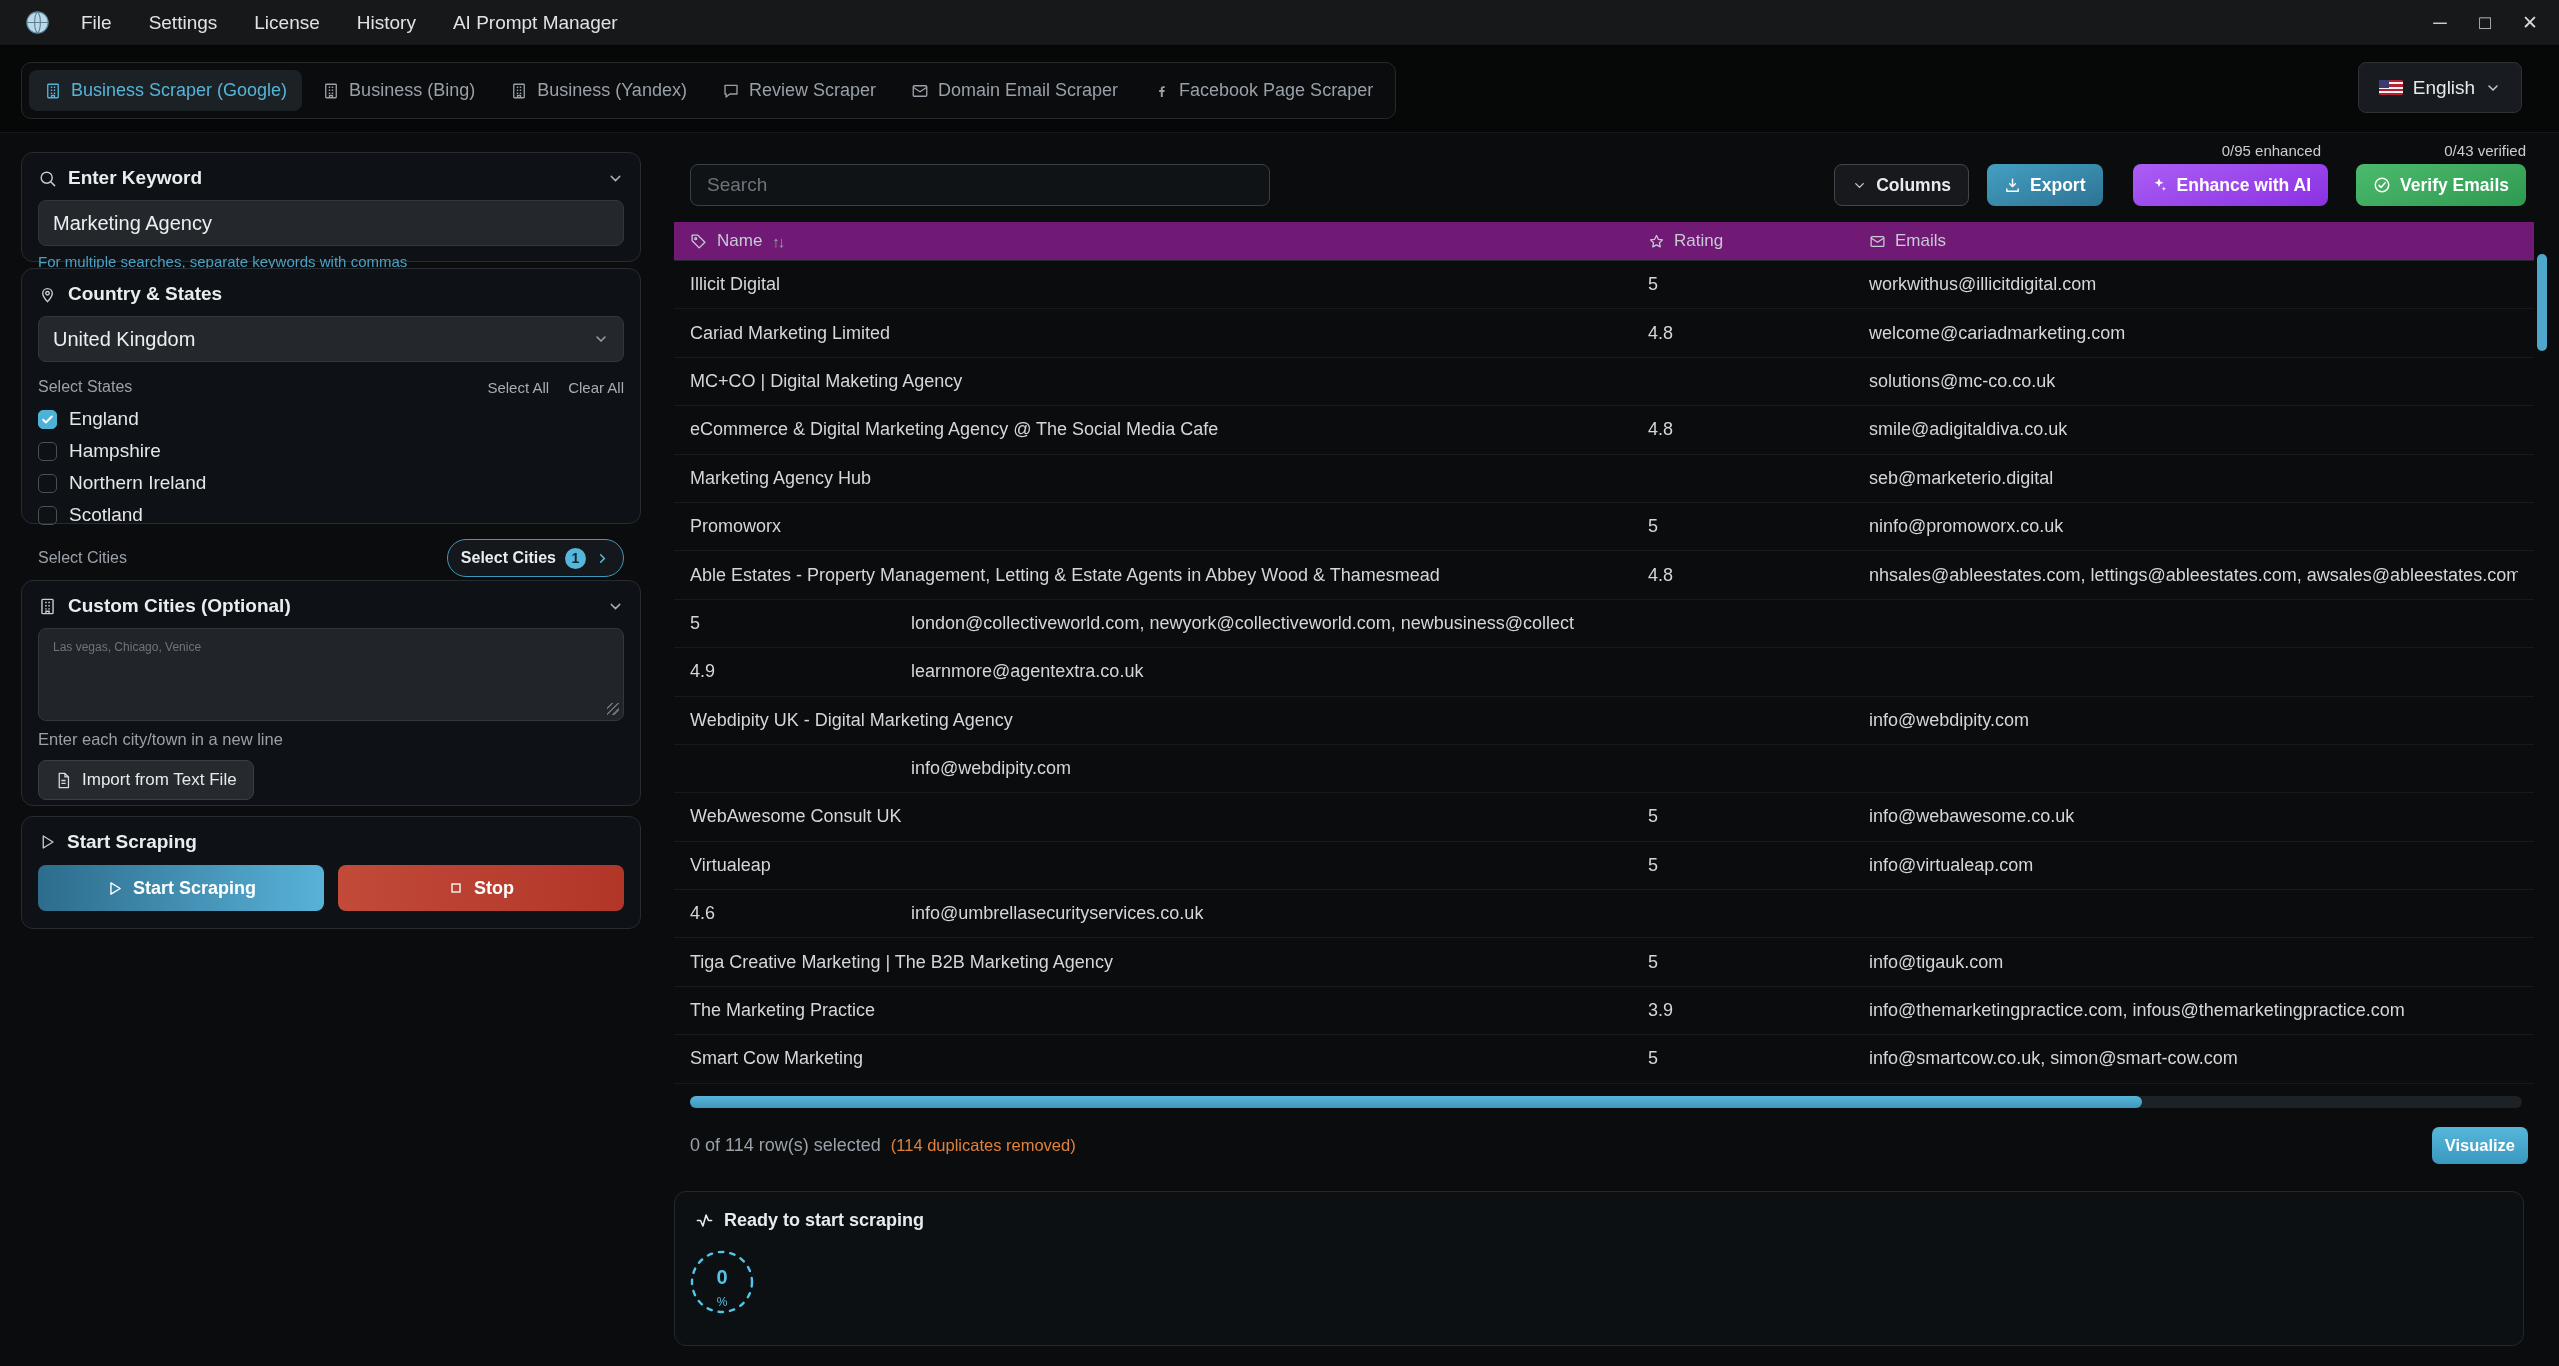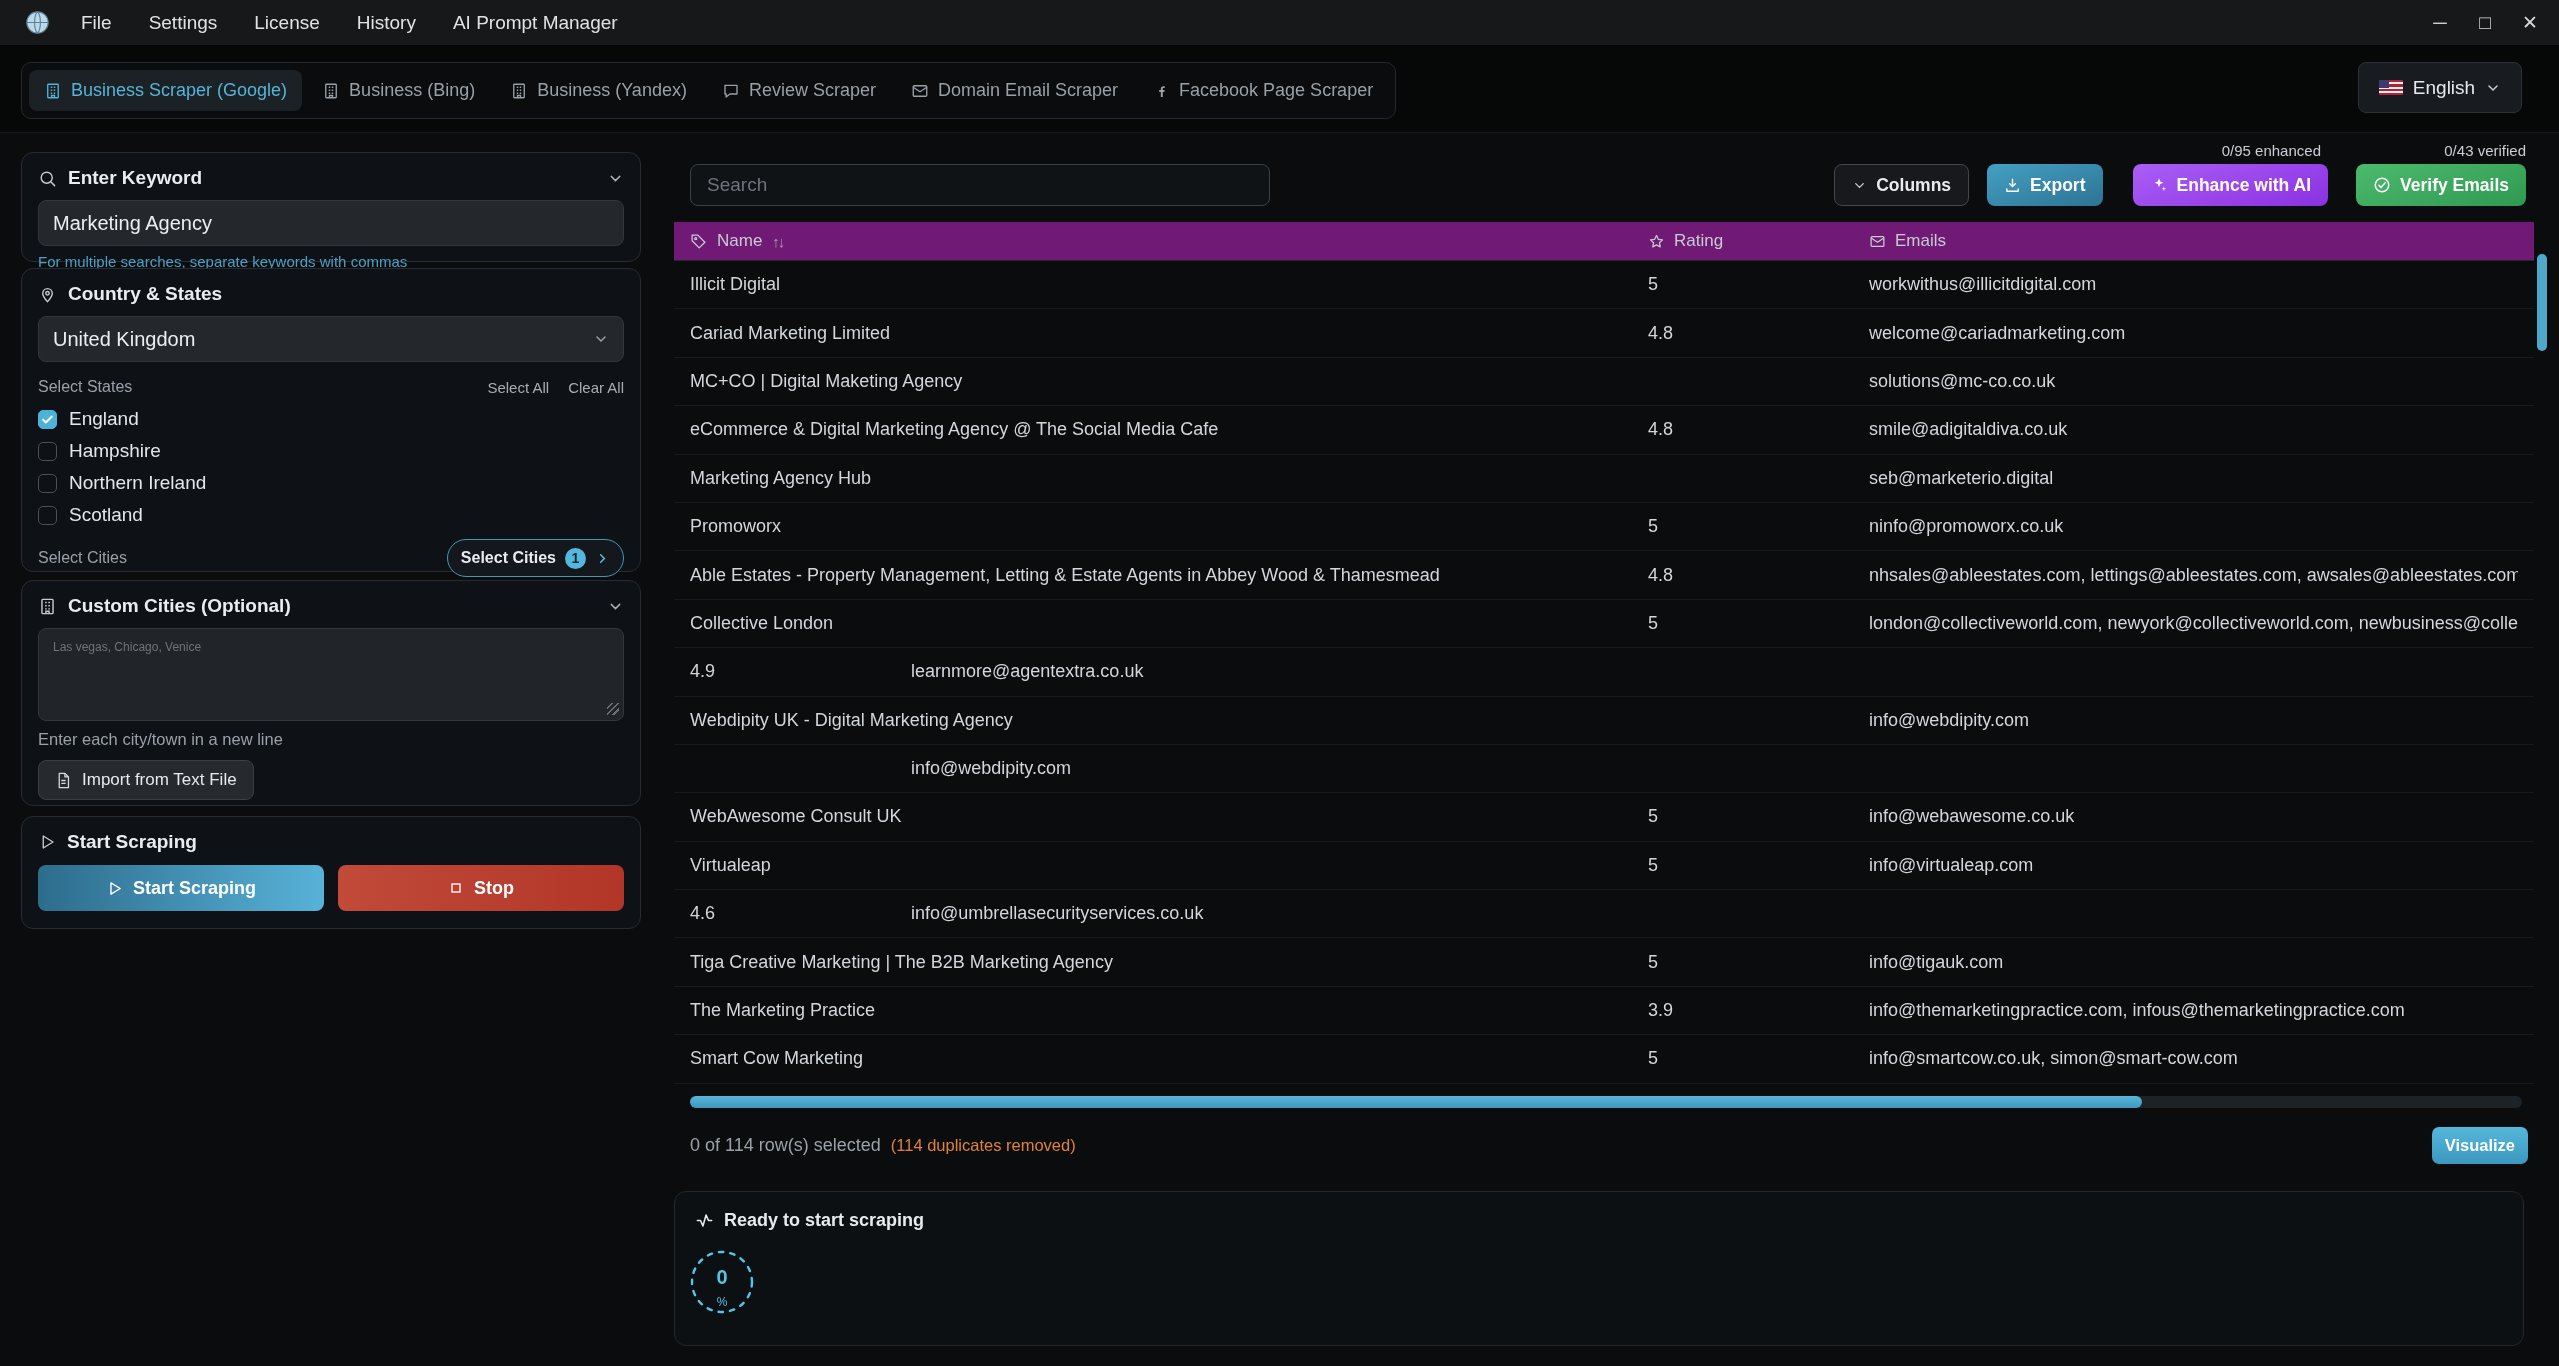--- a/index.html
+++ b/index.html
@@ -22,21 +22,21 @@
   .tabbar{position:absolute;top:62px;left:21px;display:flex;gap:5px;padding:7px;border:1px solid #25292d;border-radius:10px;background:#0a0c0d;align-items:flex-end;}
   .tab{display:flex;align-items:center;gap:9px;padding:10px 15px;font-size:18px;color:#99a0a7;border-radius:8px;white-space:nowrap;}
   .tab.active{background:#1c2125;color:#55b4d8;}
   .lang{position:absolute;top:62px;right:37px;width:164px;height:51px;background:#181b1f;border:1px solid #2d3136;border-radius:8px;display:flex;align-items:center;justify-content:center;gap:10px;font-size:19px;color:#e6e9eb;}
   .flag{width:24px;height:15px;border-radius:1px;position:relative;background:repeating-linear-gradient(180deg,#b22234 0 2.2px,#f2f2f2 2.2px 4.4px);}
   .flag::after{content:"";position:absolute;left:0;top:0;width:10px;height:8px;background:#3c3b6e;}
 
   
   .card{position:absolute;left:21px;width:620px;background:#0e1115;border:1px solid #282c31;border-radius:12px;padding:14px 16px;}
   #card-keyword{top:152px;height:110px;}
-  #card-location{top:268px;height:304px;}
+  #card-location{top:268px;height:256px;}
   #card-cities{top:580px;height:226px;}
   #card-scrape{top:816px;height:113px;}
   .card-title{display:flex;align-items:center;gap:11px;font-size:19px;font-weight:700;color:#eaedef;}
   .card-title .chev{margin-left:auto;color:#a9afb5;}
   .text-input{margin-top:11px;width:100%;height:46px;background:#24282d;border:1px solid #32373d;border-radius:8px;padding:0 14px;font-size:20px;color:#eceef0;outline:none;font-family:inherit;display:block;}
   .hint-cyan{margin-top:7px;font-size:15px;color:#4ba0c4;}
   .selectbox{margin-top:11px;height:46px;background:#24282d;border:1px solid #32373d;border-radius:8px;display:flex;align-items:center;justify-content:space-between;padding:0 14px;font-size:20px;color:#eceef0;}
   .row-between{display:flex;justify-content:space-between;align-items:center;margin-top:16px;}
   .sub-label{font-size:16px;color:#9aa1a8;}
   .links{display:flex;gap:19px;}
@@ -381,21 +381,20 @@
         <div class="td td-name">Promoworx</div>
         <div class="td td-rating">5</div>
         <div class="td td-emails">ninfo@promoworx.co.uk</div>
       </div>
       <div class="tr">
         <div class="td td-name">Able Estates - Property Management, Letting &amp; Estate Agents in Abbey Wood &amp; Thamesmead</div>
         <div class="td td-rating">4.8</div>
         <div class="td td-emails">nhsales@ableestates.com, lettings@ableestates.com, awsales@ableestates.com,</div>
       </div>
       <div class="tr">
-        <div class="td td-name">Collective London</div>
         <div class="td td-rating">5</div>
         <div class="td td-emails">london@collectiveworld.com, newyork@collectiveworld.com, newbusiness@collect</div>
       </div>
       <div class="tr">
         <div class="td td-rating">4.9</div>
         <div class="td td-emails">learnmore@agentextra.co.uk</div>
       </div>
       <div class="tr">
         <div class="td td-name">Webdipity UK - Digital Marketing Agency</div>
         <div class="td td-rating"></div>

